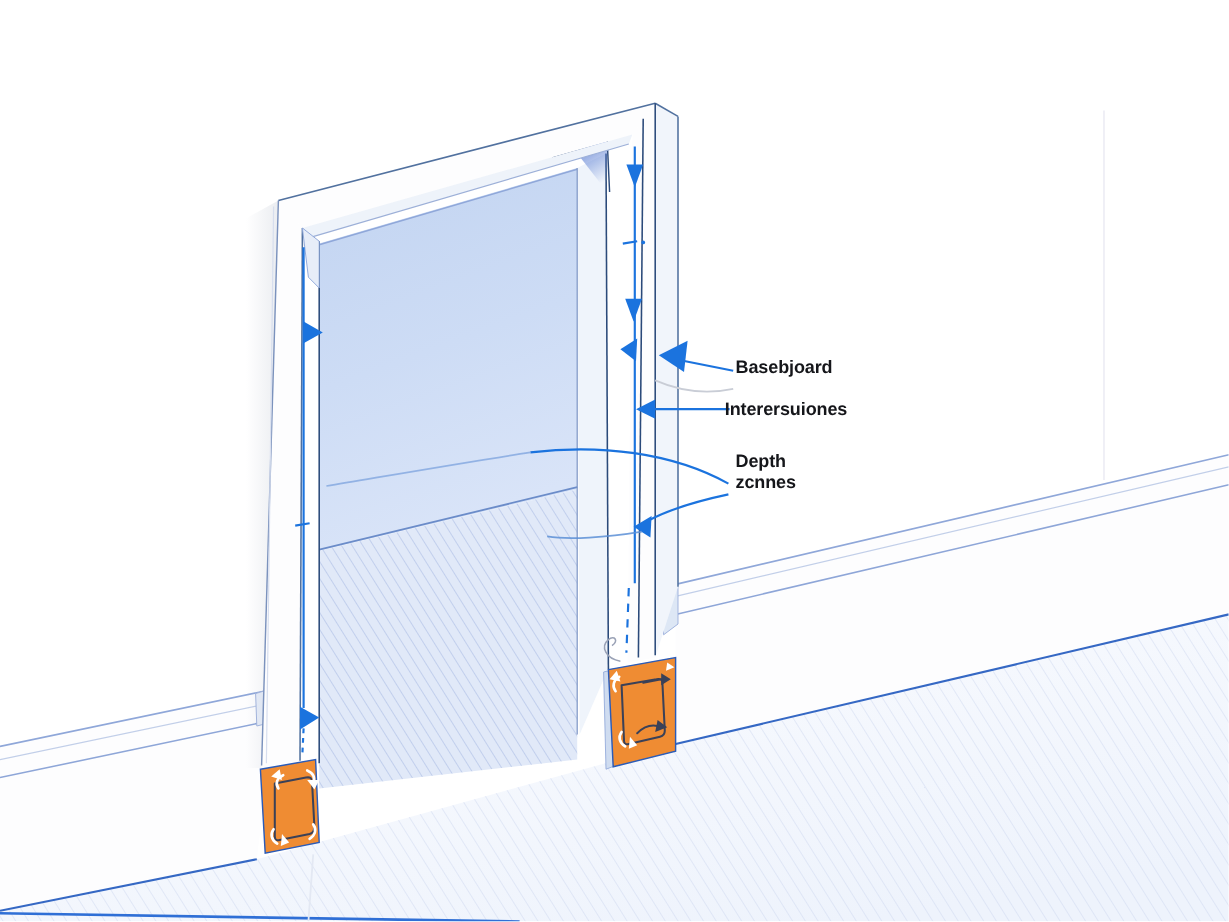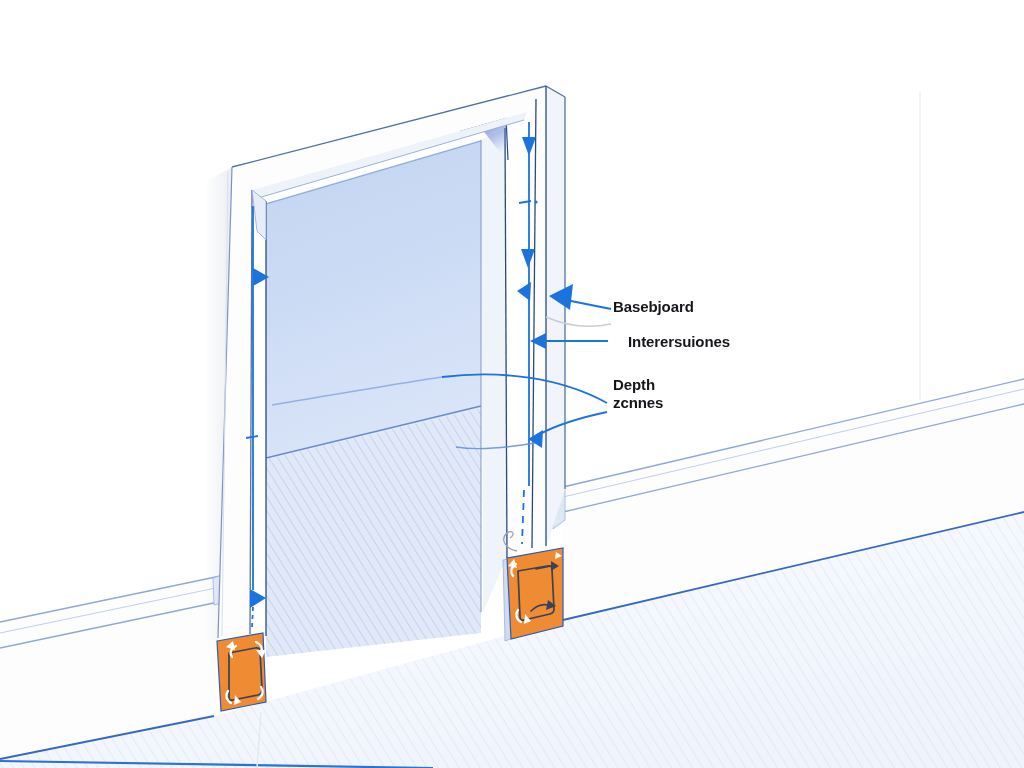--- a/index.html
+++ b/index.html
@@ -188,20 +188,20 @@
     <path class="ln-accent" d="M607,412 C574,419 553,427 540,434"></path>
     <polygon class="fill-accent" points="528,439 543,430 542,448"></polygon>
     <path d="M535,443 C505,448 474,450 456,447" stroke="#5c8fd6" stroke-width="1.4" fill="none" opacity="0.85"></path>
     <path d="M517,551 C505,549 500,539 507,533 C512,529 516,534 510,538" stroke="#9aa2b6" stroke-width="1.3" fill="none"></path>
   </g>
 </svg>
 
   <div class="label" style="left:613px;top:298px">
     <span>Basebjoard</span>
   </div>
-  <div class="label" style="left:628px;top:333px">
+  <div class="label" style="left:604px;top:333px">
     <span>Interersuiones</span>
   </div>
   <div class="label" style="left:613px;top:376px">
     <div>Depth</div>
     <div>zcnnes</div>
   </div>
 </div>
 
 </body></html>

